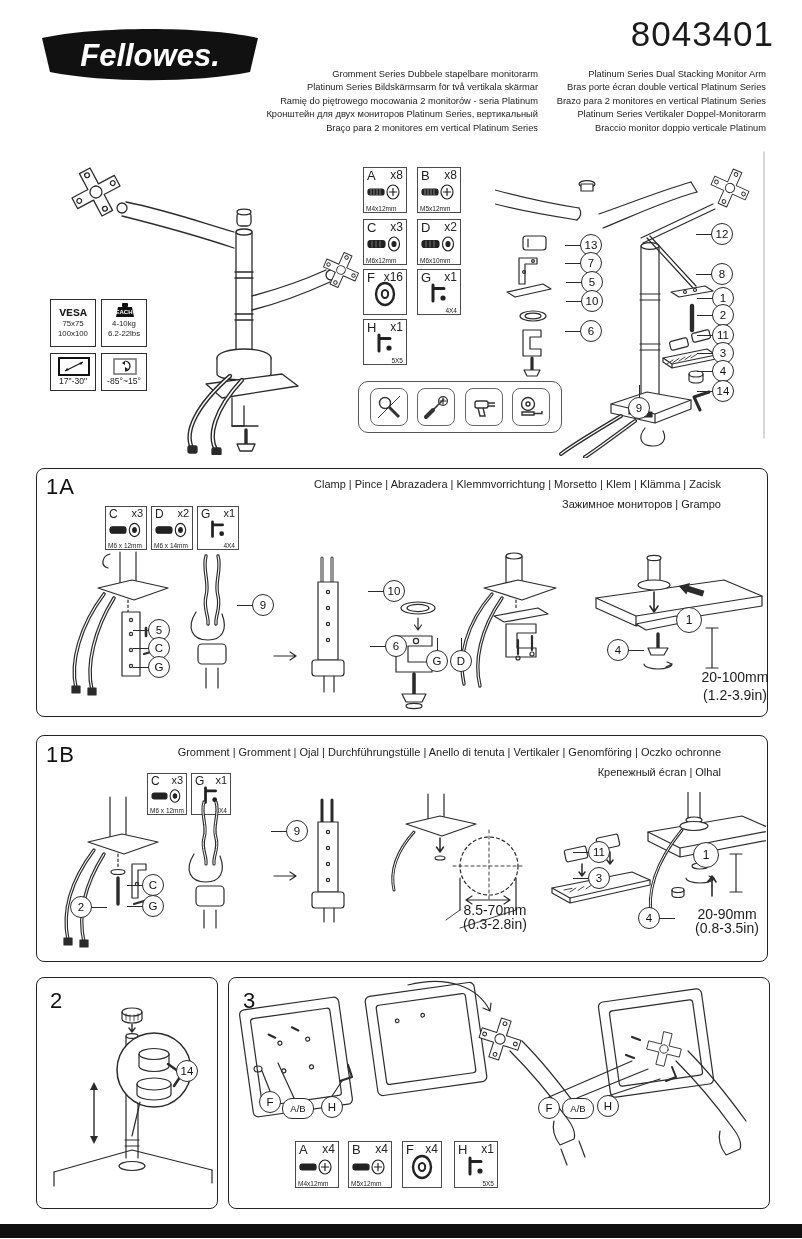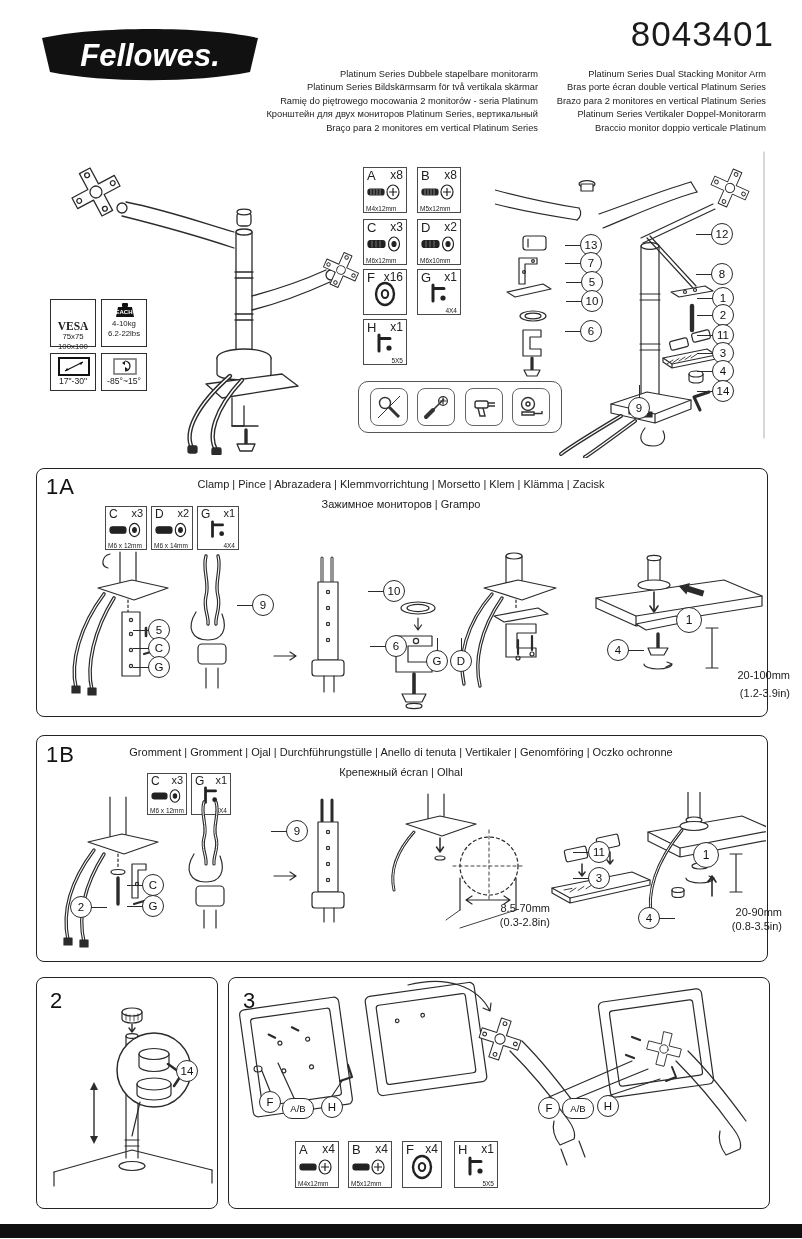--- a/index.html
+++ b/index.html
@@ -4,39 +4,39 @@
 <style>
   html,body{margin:0;padding:0;background:#fff}
   body{width:802px;height:1239px;position:relative;overflow:hidden;
        font-family:"Liberation Sans",sans-serif;color:#1c1c1c}
   .abs{position:absolute}
   
   #model{position:absolute;right:28px;top:14px;font-size:35px;letter-spacing:1px;color:#1b1b1b}
   .titles{position:absolute;top:68px;width:278px;text-align:right;font-size:9.3px;line-height:13.4px;color:#222}
   
   .sbox{position:absolute;border:1.6px solid #2e2e2e;background:#fff;box-sizing:border-box;text-align:center}
-  .sbox .t-serif{font-family:Liberation Serif, serif;font-weight:bold;font-size:11.5px;display:block;margin-top:20px}
+  .sbox .t-serif{font-family:Liberation Mono, monospace;font-weight:bold;font-size:11.5px;display:block;margin-top:6px}
   .sbox .small{display:block;font-size:7.8px;line-height:9.5px}
   .badge{position:absolute;left:50%;top:9px;transform:translateX(-50%);color:#fff;font-size:6px;font-weight:bold}
   
   .pbox{position:absolute;border:1.6px solid #4a4a4a;background:#fff;box-sizing:border-box}
   .pl{position:absolute;left:3px;top:0px;font-size:13px;color:#222}
   .pq{position:absolute;right:3px;top:0px;font-size:12px;color:#222}
   .pic{position:absolute;left:50%;top:55%;transform:translate(-50%,-50%)}
   .ps{position:absolute;left:2px;bottom:0px;font-size:6.5px;white-space:nowrap;color:#222}
   .ps.r{left:auto;right:3px}
   
   #tools{position:absolute;left:358px;top:381px;width:204px;height:52px;border:1.4px solid #555;
          border-radius:10px;display:flex;align-items:center;justify-content:space-around;padding:0 6px;box-sizing:border-box}
   .tool{width:36px;height:36px;border:1.3px solid #666;border-radius:8px;display:flex;align-items:center;justify-content:center;background:#fff}
   
   .frame{position:absolute;border:1.6px solid #222;border-radius:8px;background:#fff}
   .secnum{position:absolute;font-size:22px;color:#111;letter-spacing:1px}
-  .langline{position:absolute;left:81px;width:640px;text-align:center;font-size:11px;color:#1c1c1c;white-space:nowrap}
-  .measure{position:absolute;width:110px;text-align:right;font-size:11px;color:#1c1c1c}
+  .langline{position:absolute;left:81px;width:640px;text-align:right;font-size:11px;color:#1c1c1c;white-space:nowrap}
+  .measure{position:absolute;width:110px;text-align:center;font-size:14px;color:#1c1c1c}
   
   .co{position:absolute;width:22px;height:22px;border:1.4px solid #2a2a2a;border-radius:50%;background:#fff;
       display:flex;align-items:center;justify-content:center;font-size:11.5px;color:#111;z-index:6;box-sizing:border-box}
   .co-big{width:26px;height:26px;font-size:12px}
   .co-wide{width:32px;height:21px;border-radius:10px;font-size:9.5px}
   .lead-l::before{content:"";position:absolute;right:100%;top:50%;width:16px;border-top:1.2px solid #2a2a2a}
   .lead-r::after{content:"";position:absolute;left:100%;top:50%;width:16px;border-top:1.2px solid #2a2a2a}
   .lead-t::before{content:"";position:absolute;bottom:100%;left:50%;height:13px;border-left:1.2px solid #2a2a2a}
   #bottombar{position:absolute;left:0;top:1224px;width:802px;height:14px;background:#101010}
   svg{display:block}
@@ -45,21 +45,21 @@
 <body>
 
 <svg class="abs" style="left:36px;top:22px" width="228" height="62" viewBox="0 0 228 62">
   <path d="M6,16 C60,4 168,4 222,16 L214,50 C160,61 68,61 14,50 Z" fill="#111"></path>
   <text x="114" y="44" text-anchor="middle" font-size="31" font-style="italic" font-weight="bold" fill="#fff" font-family="Liberation Sans, sans-serif">Fellowes.</text>
 </svg>
 
 <div id="model">8043401</div>
 
 <div class="titles" style="left:260px">
-  <div>Platinum Series Dubbele stapelbare monitorarm</div>
+  <div>Gromment Series Dubbele stapelbare monitorarm</div>
   <div>Platinum Series Bildskärmsarm för två vertikala skärmar</div>
   <div>Ramię do piętrowego mocowania 2 monitorów - seria Platinum</div>
   <div>Кронштейн для двух мониторов Platinum Series, вертикальный</div>
   <div>Braço para 2 monitores em vertical Platinum Series</div>
 </div>
 <div class="titles" style="left:488px">
   <div>Platinum Series Dual Stacking Monitor Arm</div>
   <div>Bras porte écran double vertical Platinum Series</div>
   <div>Brazo para 2 monitores en vertical Platinum Series</div>
   <div>Platinum Series Vertikaler Doppel-Monitorarm</div>

